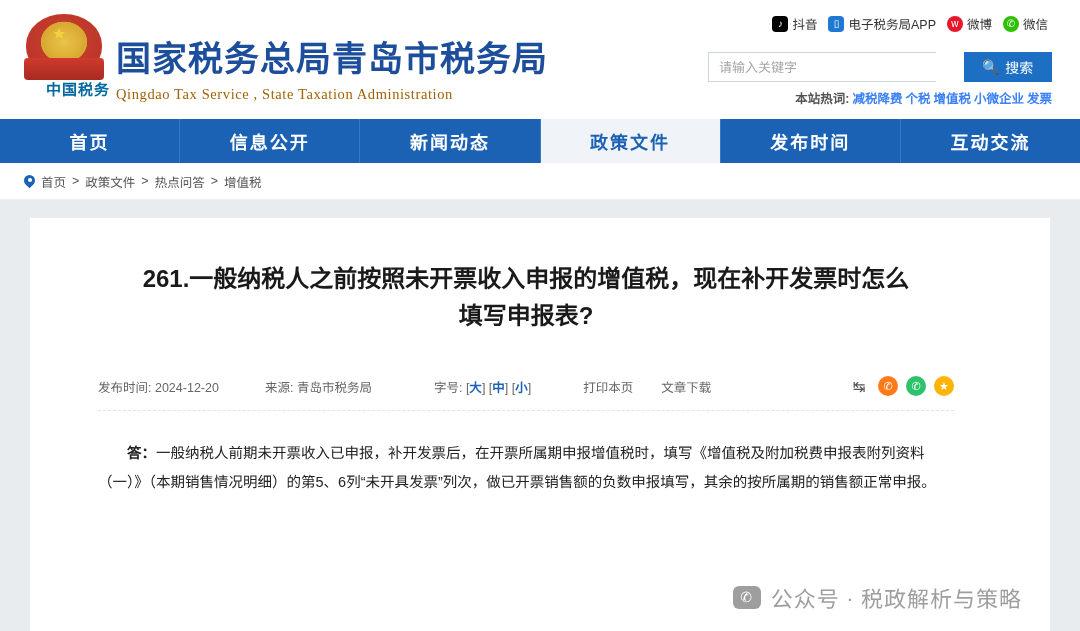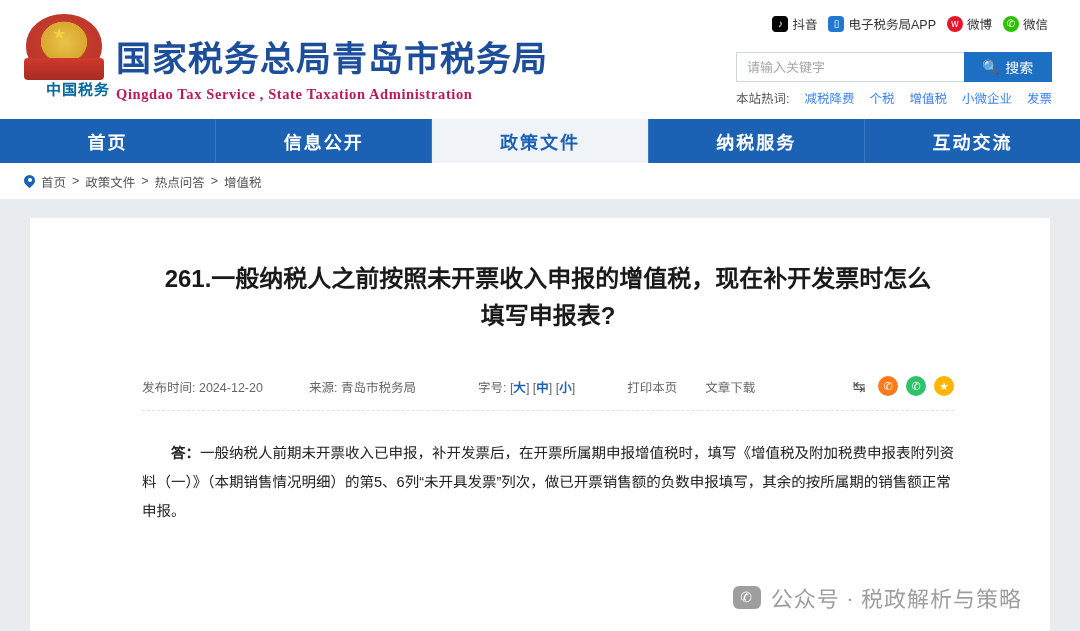--- a/index.html
+++ b/index.html
@@ -71,22 +71,22 @@
     font-family: "Liberation Serif", "DejaVu Serif", serif;
     font-size: 35px;
     font-weight: bold;
     color: #1d4e9c;
     letter-spacing: 1px;
     line-height: 1.15;
   }
   .site-title-en {
     font-family: "Liberation Serif", "DejaVu Serif", serif;
     font-size: 14.5px;
-    font-weight: bold;
-    color: #be185d;
+    font-weight: normal;
+    color: #a16207;
     letter-spacing: 0.6px;
     margin-top: 6px;
   }
 
   
   .quicklinks {
     position: absolute;
     right: 28px; top: 14px;
     display: flex;
     align-items: center;
@@ -104,20 +104,21 @@
   .ico-douyin { background: #000; border-radius: 4px; }
   .ico-app { background: #1f78d1; border-radius: 4px; }
   .ico-weibo { background: #e6162d; }
   .ico-weixin { background: #2dc100; }
 
   .searchrow {
     position: absolute;
     right: 28px; top: 52px;
     display: flex;
     align-items: stretch;
+    gap: 28px;
   }
   .search-input {
     width: 228px;
     height: 30px;
     border: 1px solid #cfd6dd;
     border-right: none;
     padding: 0 10px;
     font-size: 13px;
     color: #333;
     outline: none;
@@ -131,21 +132,21 @@
     font-size: 14px;
     display: flex; align-items: center; justify-content: center;
     gap: 5px;
     cursor: pointer;
   }
   .hotwords {
     position: absolute;
     right: 28px; top: 88px;
     font-size: 12.5px;
     color: #555;
-    display: flex; gap: 15px;
+    display: flex; gap: 3px; font-weight: bold;
   }
   .hotwords .hw-label { color: #555; }
   .hotwords a { color: #3b82f6; text-decoration: none; }
 
   
   .nav {
     height: 44px;
     background: #1b62b5;
     display: flex;
     align-items: stretch;
@@ -200,21 +201,21 @@
   .bodywrap {
     background: #e9ecef;
     padding: 18px 0 0 0;
     height: calc(631px - 119px - 44px - 37px);
   }
   .card {
     width: 1020px;
     margin: 0 auto;
     background: #ffffff;
     min-height: 100%;
-    padding: 42px 96px 10px 112px;
+    padding: 42px 96px 10px 68px;
   }
   .art-title {
     text-align: center;
     font-size: 24px;
     font-weight: bold;
     color: #1a1a1a;
     line-height: 1.55;
     font-family: "Liberation Sans", sans-serif;
     margin: 0 auto;
     max-width: 780px;
@@ -340,22 +341,23 @@
       <a href="#">个税</a>
       <a href="#">增值税</a>
       <a href="#">小微企业</a>
       <a href="#">发票</a>
     </div>
   </div>
 
   <div class="nav">
     <div class="nav-item">首页</div>
     <div class="nav-item">信息公开</div>
+    <div class="nav-item">新闻动态</div>
     <div class="nav-item active">政策文件</div>
-    <div class="nav-item">纳税服务</div>
+    <div class="nav-item">发布时间</div>
     <div class="nav-item">互动交流</div>
   </div>
 
   <div class="crumb">
     <span class="pin"></span>
     <a href="#">首页</a>
     <span>&gt;</span>
     <a href="#">政策文件</a>
     <span>&gt;</span>
     <a href="#">热点问答</a>

